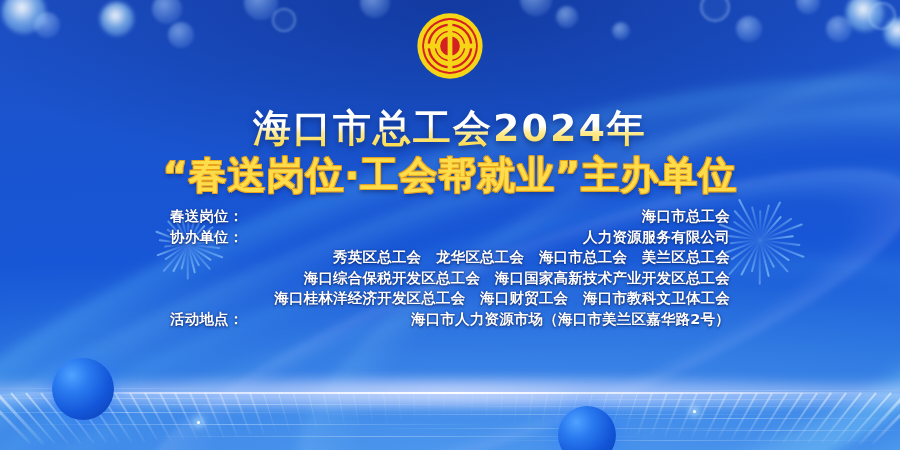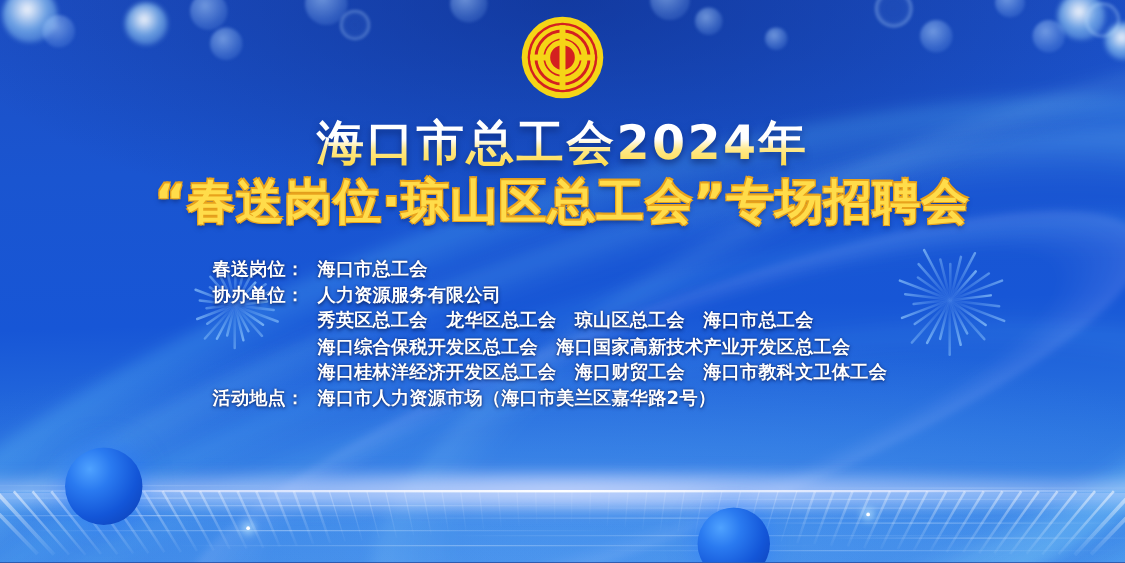--- a/index.html
+++ b/index.html
@@ -120,21 +120,21 @@
     left: 50%;
     transform: translateX(-50%);
     width: 68px;
     height: 68px;
     z-index: 6;
   }
 
   
   .titles {
     position: absolute;
-    top: 94px;
+    top: 108px;
     left: 0;
     width: 100%;
     text-align: center;
     z-index: 5;
   }
   .title-1 {
     font-size: 38px;
     font-weight: bold;
     letter-spacing: 2px;
     line-height: 1.08;
@@ -173,21 +173,21 @@
     display: flex;
     width: 560px;
     font-size: 14.5px;
     font-weight: bold;
     color: #ffffff;
     line-height: 20.5px;
     text-shadow: 0 1px 3px rgba(6,32,100,0.85), 0 0 1px rgba(6,32,100,0.9);
     letter-spacing: 0.2px;
   }
   .info-label { width: 84px; flex: 0 0 84px; text-align: left; }
-  .info-value { flex: 1 1 auto; text-align: left; }
+  .info-value { flex: 1 1 auto; text-align: right; }
   .info-row.cont .info-label { visibility: hidden; }
 </style>
 </head>
 <body>
 
 <div id="poster">
 
   <div class="bg-layer bg-vignette"></div>
 
   <div class="bg-layer">
@@ -378,37 +378,37 @@
       <circle cx="50" cy="50" r="26" fill="none" stroke="#f5d516" stroke-width="7"></circle>
       <circle cx="50" cy="50" r="17.5" fill="none" stroke="#f5d516" stroke-width="6"></circle>
       <rect x="46.5" y="12" width="7" height="76" fill="#f5d516"></rect>
       <rect x="12" y="46.5" width="19" height="7" fill="#f5d516"></rect>
       <rect x="69" y="46.5" width="19" height="7" fill="#f5d516"></rect>
     </svg>
   </div>
 
   <div class="titles">
     <div class="title-1">海口市总工会2024年</div>
-    <div class="title-2">“春送岗位·琼山区总工会”专场招聘会</div>
+    <div class="title-2">“春送岗位·工会帮就业”主办单位</div>
   </div>
 
   <div class="info" id="info-block">
       <div class="info-row">
         <span class="info-label">春送岗位：</span>
         <span class="info-value">海口市总工会</span>
       </div>
       <div class="info-row">
       </div>
       <div class="info-row">
         <span class="info-label">协办单位：</span>
         <span class="info-value">人力资源服务有限公司</span>
       </div>
       <div class="info-row cont">
         <span class="info-label">主办单位：</span>
-        <span class="info-value">秀英区总工会　龙华区总工会　琼山区总工会　海口市总工会</span>
+        <span class="info-value">秀英区总工会　龙华区总工会　海口市总工会　美兰区总工会</span>
       </div>
       <div class="info-row cont">
         <span class="info-label">主办单位：</span>
         <span class="info-value">海口综合保税开发区总工会　海口国家高新技术产业开发区总工会</span>
       </div>
       <div class="info-row cont">
         <span class="info-label">主办单位：</span>
         <span class="info-value">海口桂林洋经济开发区总工会　海口财贸工会　海口市教科文卫体工会</span>
       </div>
       <div class="info-row">

